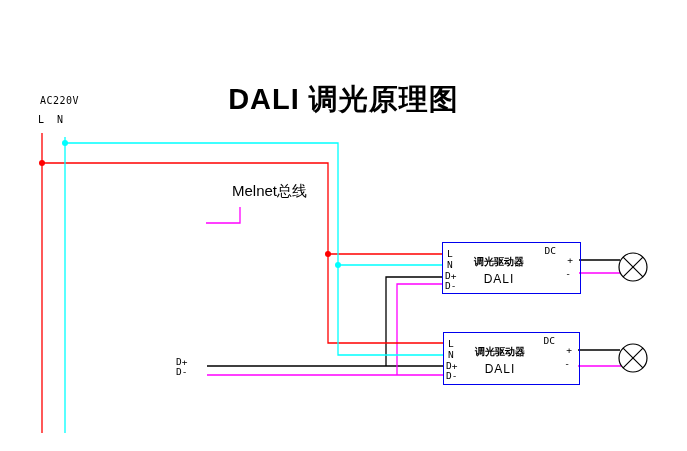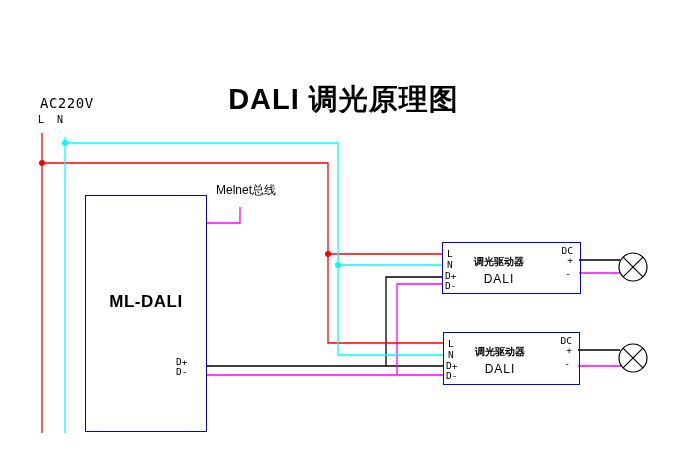--- a/index.html
+++ b/index.html
@@ -7,40 +7,40 @@
     position:relative;width:687px;height:451px;background:#ffffff;overflow:hidden;
     font-family:"Liberation Sans",sans-serif;color:#000;
   }
   .abs{position:absolute;}
   svg.wires{position:absolute;left:0;top:0;width:687px;height:451px;}
   .title{
     left:0;top:80px;width:687px;text-align:center;
     font-size:29px;font-weight:bold;letter-spacing:1px;
   }
   .cad{font-family:"DejaVu Sans Mono",monospace;}
-  .ac-label{left:40px;top:95px;font-size:14px;letter-spacing:.5px;}
+  .ac-label{left:40px;top:95px;font-size:10px;letter-spacing:.5px;}
   .phase-l{left:38px;top:114px;font-size:10px;}
   .phase-n{left:57px;top:114px;font-size:10px;}
-  .melnet-label{left:216px;top:182px;font-size:12px;}
+  .melnet-label{left:232px;top:182px;font-size:15px;}
   .controller-box{left:85px;top:195px;width:120px;height:235px;border:1.5px solid #0000cc;}
   .controller-name{left:0;top:96px;width:100%;text-align:center;font-size:17px;font-weight:bold;letter-spacing:.5px;}
   .ctrl-term{font-size:9.5px;line-height:10px;}
   .ctrl-dplus{left:91px;top:162px;}
   .ctrl-dminus{left:91px;top:172px;}
   .driver-box{border:1.3px solid #0000ee;}
   .driver-1{left:442px;top:242px;width:137px;height:50px;}
   .driver-2{left:443px;top:332px;width:135px;height:51px;}
   .term{font-size:9.5px;line-height:10px;font-family:"DejaVu Sans Mono",monospace;}
   .t-l{left:4px;top:6px;}
   .t-n{left:4px;top:17px;}
   .t-dp{left:2px;top:28px;}
   .t-dm{left:2px;top:38px;}
   .drv-name{left:26px;top:13px;width:60px;text-align:center;font-size:12px;letter-spacing:1px;margin-top:16px;}
   .drv-sub{left:24px;top:12px;width:64px;text-align:center;font-size:10px;font-weight:bold;}
-  .t-dc{right:7px;top:3px;}
+  .t-dc{right:24px;top:3px;}
   .t-plus{right:7px;top:12px;}
   .t-minus{right:9px;top:26px;}
 </style>
 </head>
 <body>
 
 <div class="stage">
 
   <svg class="wires" viewBox="0 0 687 451">
 
@@ -74,23 +74,20 @@
   </svg>
 
   <div class="abs title">DALI 调光原理图</div>
 
   <div class="abs cad ac-label">AC220V</div>
   <div class="abs cad phase-l">L</div>
   <div class="abs cad phase-n">N</div>
 
   <div class="abs melnet-label">Melnet总线</div>
 
-  <div class="abs controller-box" style="border-color: rgb(0, 0, 204);">
-    <div class="abs controller-name">ML-DALI</div>
-  </div>
   <div class="abs cad ctrl-term ctrl-dplus" style="left:176px;top:357px;">D+</div>
   <div class="abs cad ctrl-term ctrl-dminus" style="left:176px;top:367px;">D-</div>
 
   <div class="abs driver-box driver-1" style="border-color: rgb(0, 0, 238);">
     <div class="abs term t-l">L</div>
     <div class="abs term t-n">N</div>
     <div class="abs term t-dp">D+</div>
     <div class="abs term t-dm">D-</div>
     <div class="abs drv-name">DALI</div>
     <div class="abs drv-sub">调光驱动器</div>

